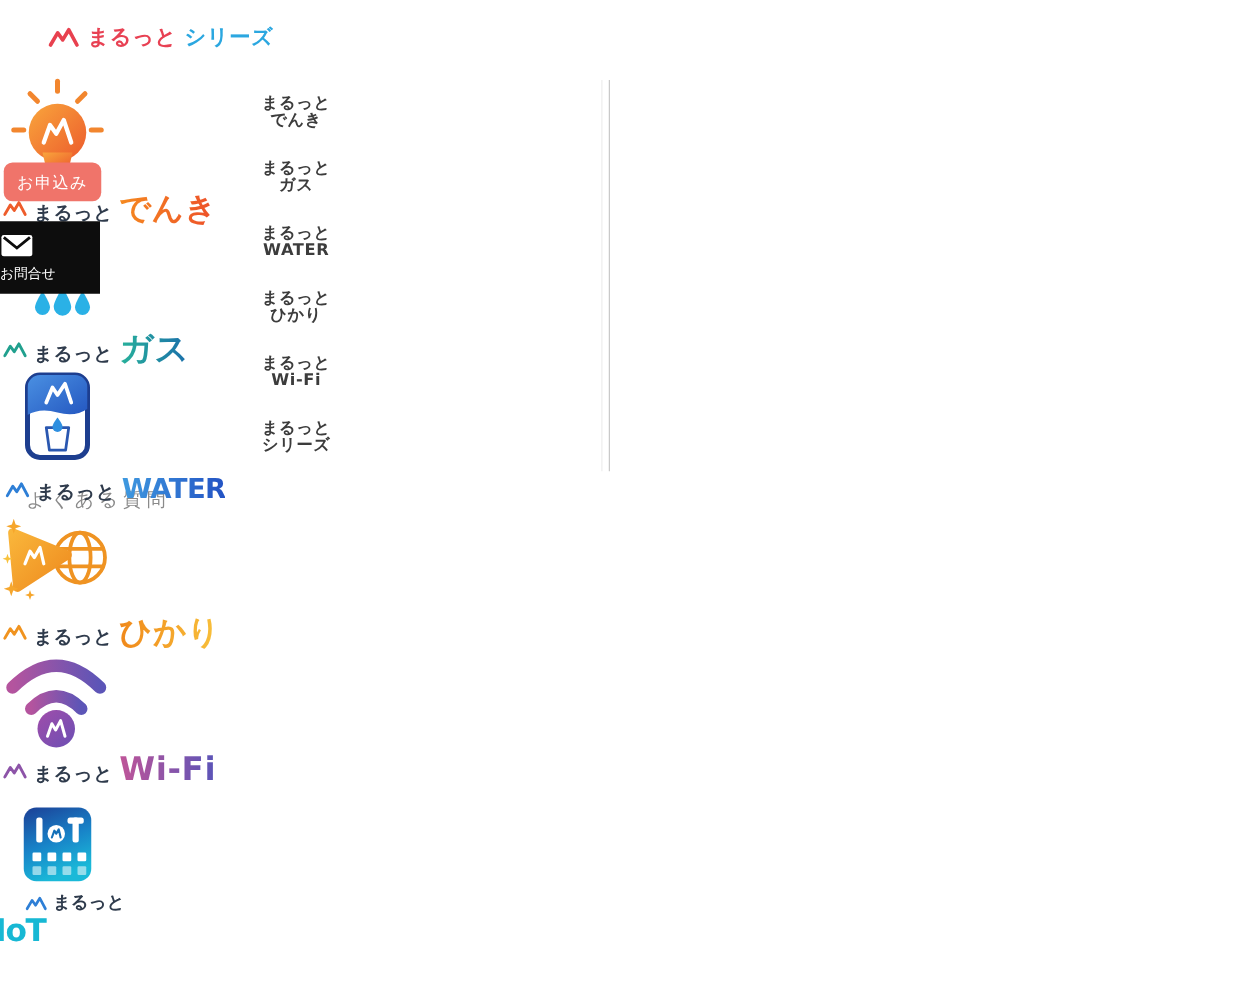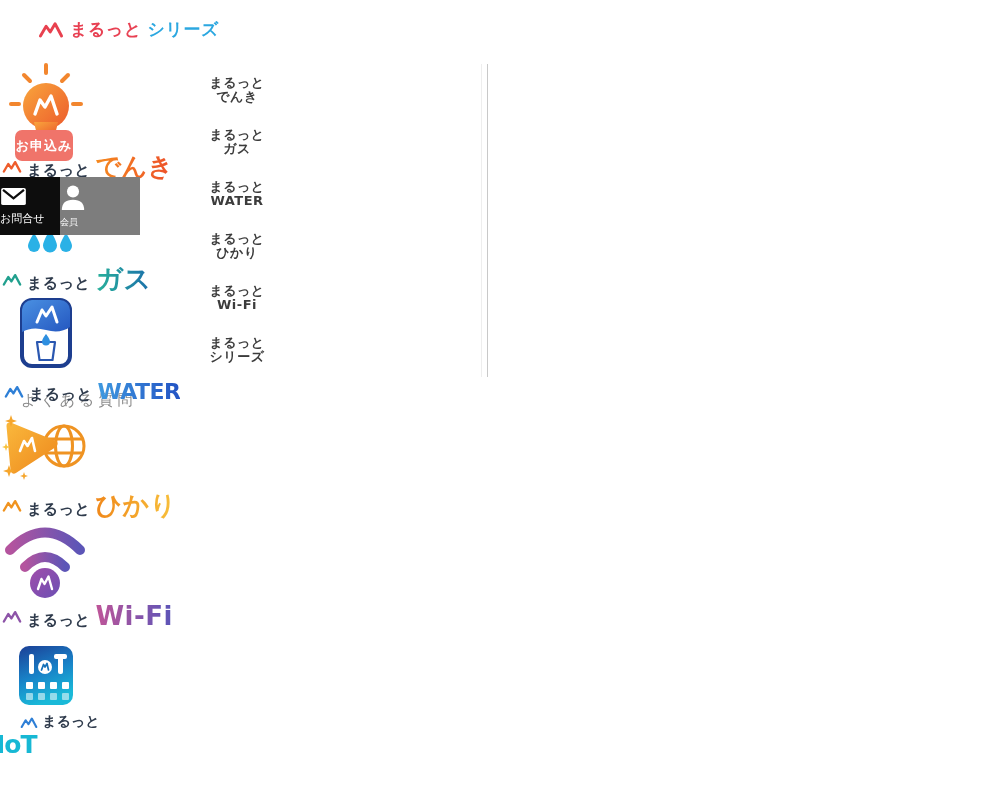--- a/index.html
+++ b/index.html
@@ -16,23 +16,23 @@
   .svc-row svg { align-self:center; }
   .svc-prefix { font-size:15px; font-weight:bold; color:#2f3b4c; letter-spacing:.5px; }
   .svc-name { font-weight:800; letter-spacing:.5px; background-clip:text; -webkit-background-clip:text; color:transparent; }
   .grad-denki  { font-size:25px; background-image:linear-gradient(90deg,#f58a1f,#ed4f2a); }
   .grad-gas    { font-size:27px; background-image:linear-gradient(90deg,#28b29a,#1a6dab); }
   .grad-water  { font-size:22px; letter-spacing:-.5px; background-image:linear-gradient(90deg,#3f9ae0,#2353c4); }
   .grad-hikari { font-size:26px; background-image:linear-gradient(90deg,#f0881a,#f8c23c); }
   .grad-wifi   { font-size:26px; background-image:linear-gradient(90deg,#c05598,#5a54b8); }
 
   
-  .apply-btn { position:absolute; left:3px; top:130px; width:58px; height:31px; background:#f0746a;
-    border:none; border-radius:7px; color:#fff; font-size:13px; font-weight:bold; letter-spacing:1px;
-    display:flex; align-items:center; justify-content:center; cursor:pointer; z-index:5;margin-left:12px; }
+  .apply-btn { position:absolute; left:3px; top:130px; width:78px; height:31px; background:#f0746a;
+    border:none; border-radius:7px; color:#fff; font-size:13px; font-weight:normal; letter-spacing:1px;
+    display:flex; align-items:center; justify-content:center; cursor:pointer; z-index:5; }
   .sq-btn { position:absolute; top:177px; width:80px; height:58px; display:flex; flex-direction:column;
     align-items:flex-start; justify-content:center; gap:5px; color:#fff; text-decoration:none; z-index:5; }
   .contact-btn { left:0; background:#0d0d0d; }
   .member-btn  { left:60px; background:#7d7d7d; }
   .contact-label { font-size:11px; }
   .member-label  { font-size:9px; }
 
   
   .faq { position:absolute; left:21px; top:391px; font-size:15px; color:#8a8a8a; letter-spacing:4px;
     text-decoration:none; z-index:1; }
@@ -101,27 +101,20 @@
   <button class="apply-btn">お申込み</button>
 
   <a class="sq-btn contact-btn">
     <svg width="27" height="19" viewBox="0 0 28 20">
       <rect x="1" y="1" width="26" height="18" rx="2" fill="#ffffff"></rect>
       <polyline points="3,3 14,12 25,3" fill="none" stroke="#0d0d0d" stroke-width="2.4"></polyline>
     </svg>
     <span class="contact-label">お問合せ</span>
   </a>
 
-  <a class="sq-btn member-btn">
-    <svg width="26" height="27" viewBox="0 0 28 29">
-      <circle cx="14" cy="8" r="6.5" fill="#ffffff"></circle>
-      <path d="M2 28 q0 -11 12 -11 q12 0 12 11 z" fill="#ffffff"></path>
-    </svg>
-    <span class="member-label">会員</span>
-  </a>
 
   <svg class="abs z1" style="left:26px; top:229px;" width="48" height="26" viewBox="0 0 48 26">
     <path d="M8 4 C8 4 2 13 2 17 a6 6 0 0 0 12 0 C14 13 8 4 8 4 Z" fill="#2ab1e6"></path>
     <path d="M24 1 C24 1 17 12 17 16.5 a7 7 0 0 0 14 0 C31 12 24 1 24 1 Z" fill="#2ab1e6"></path>
     <path d="M40 4 C40 4 34 13 34 17 a6 6 0 0 0 12 0 C46 13 40 4 40 4 Z" fill="#2ab1e6"></path>
   </svg>
 
   <a class="svc-row z2" style="left:2px; top:261px;">
     <svg width="20" height="15" viewBox="0 0 32 22">
       <path d="M3 19 L10 7 L15 14 L21 4 L29 19" fill="none" stroke="#21a08e" stroke-width="3.8" stroke-linecap="round" stroke-linejoin="round"></path>

